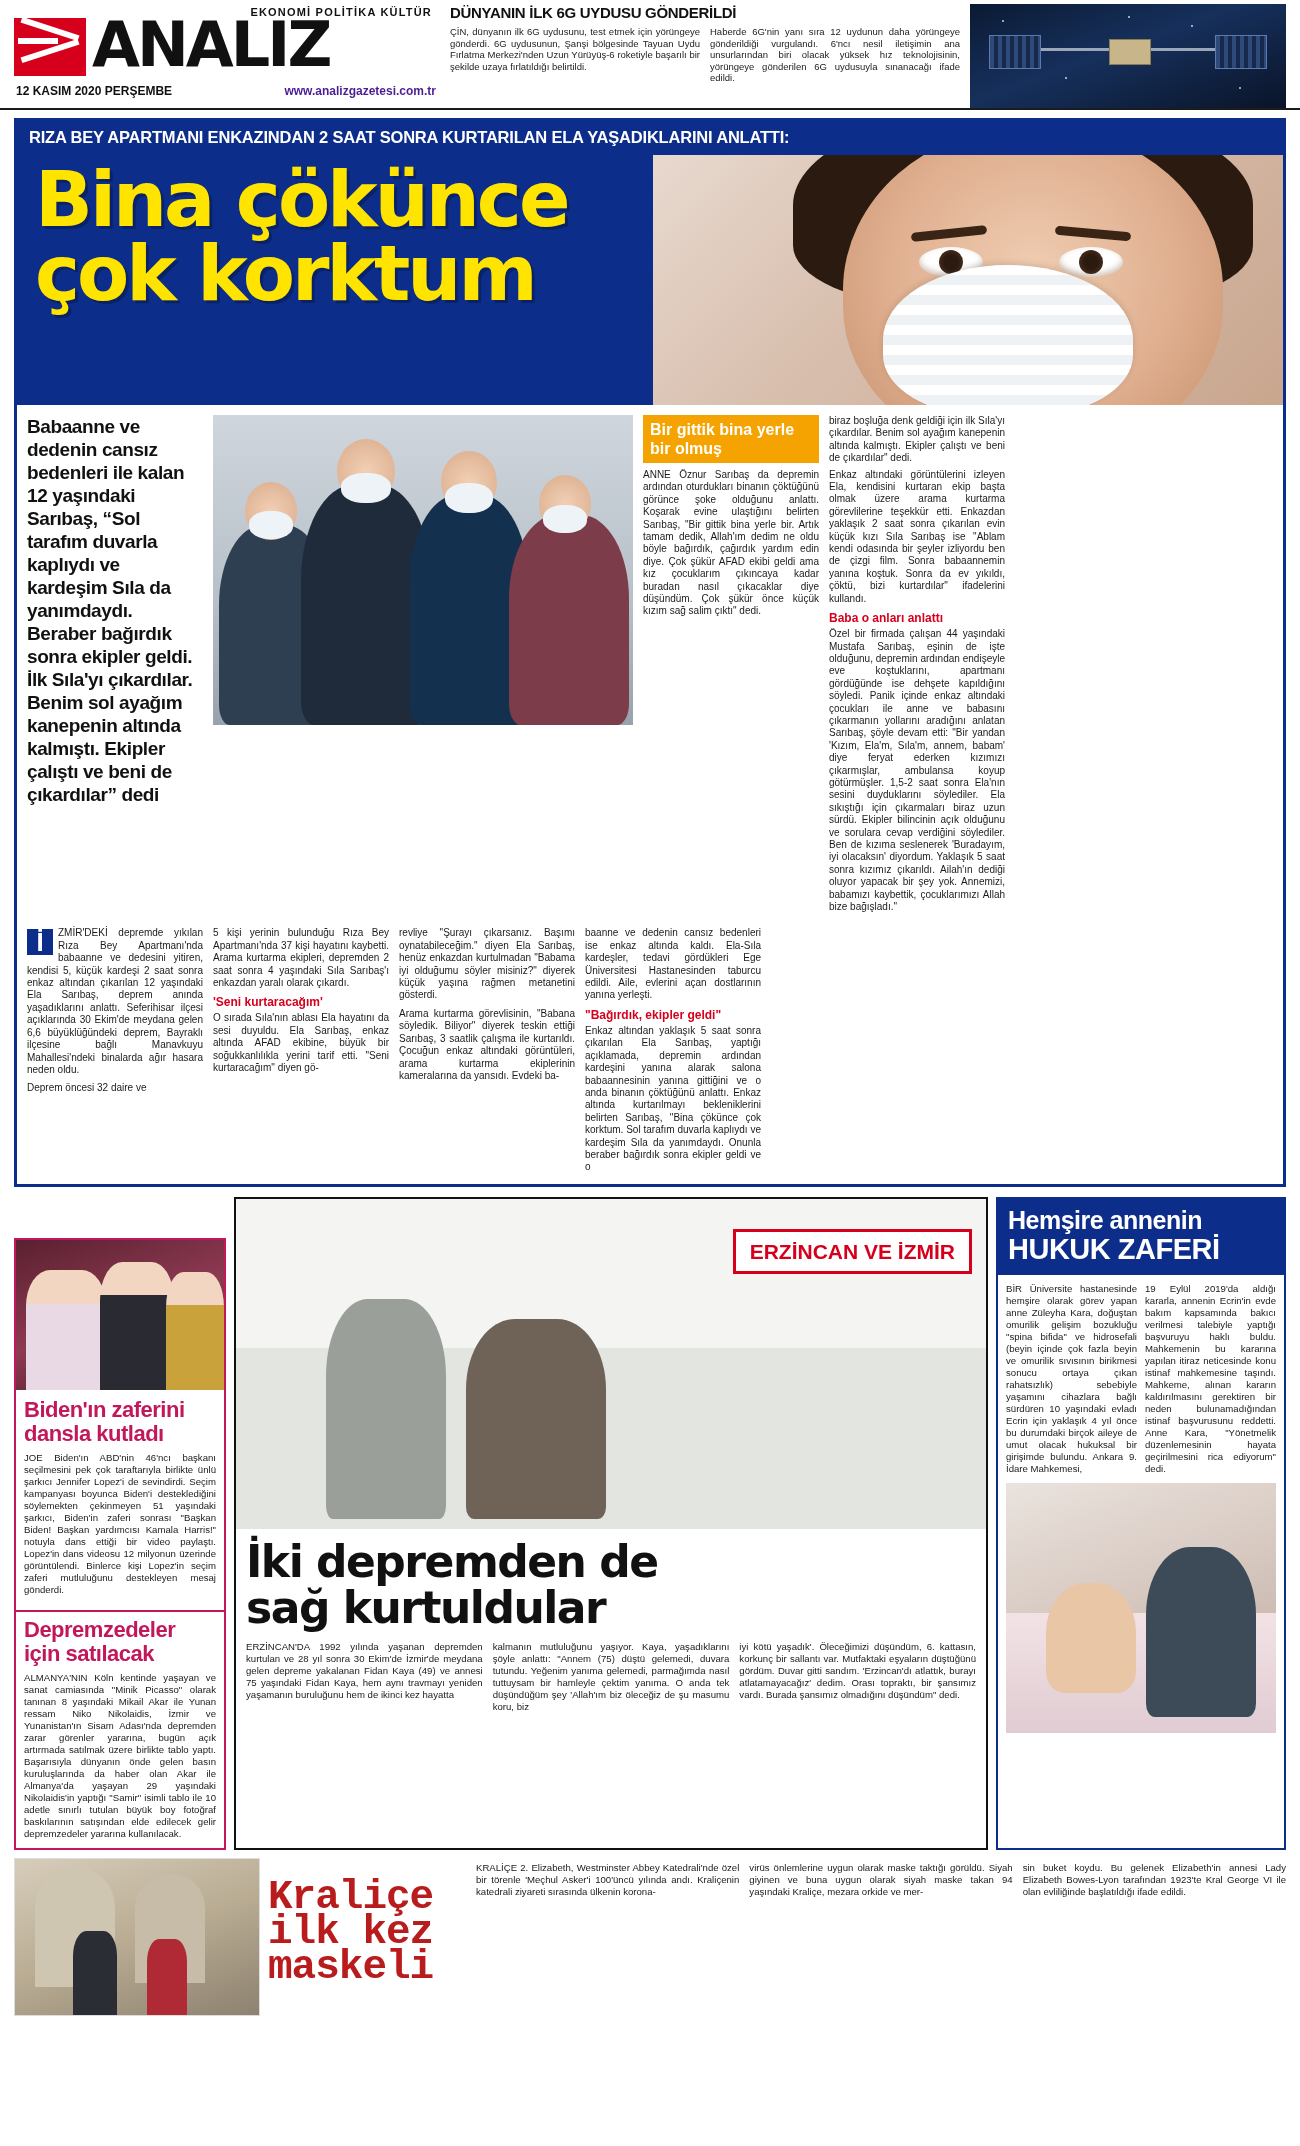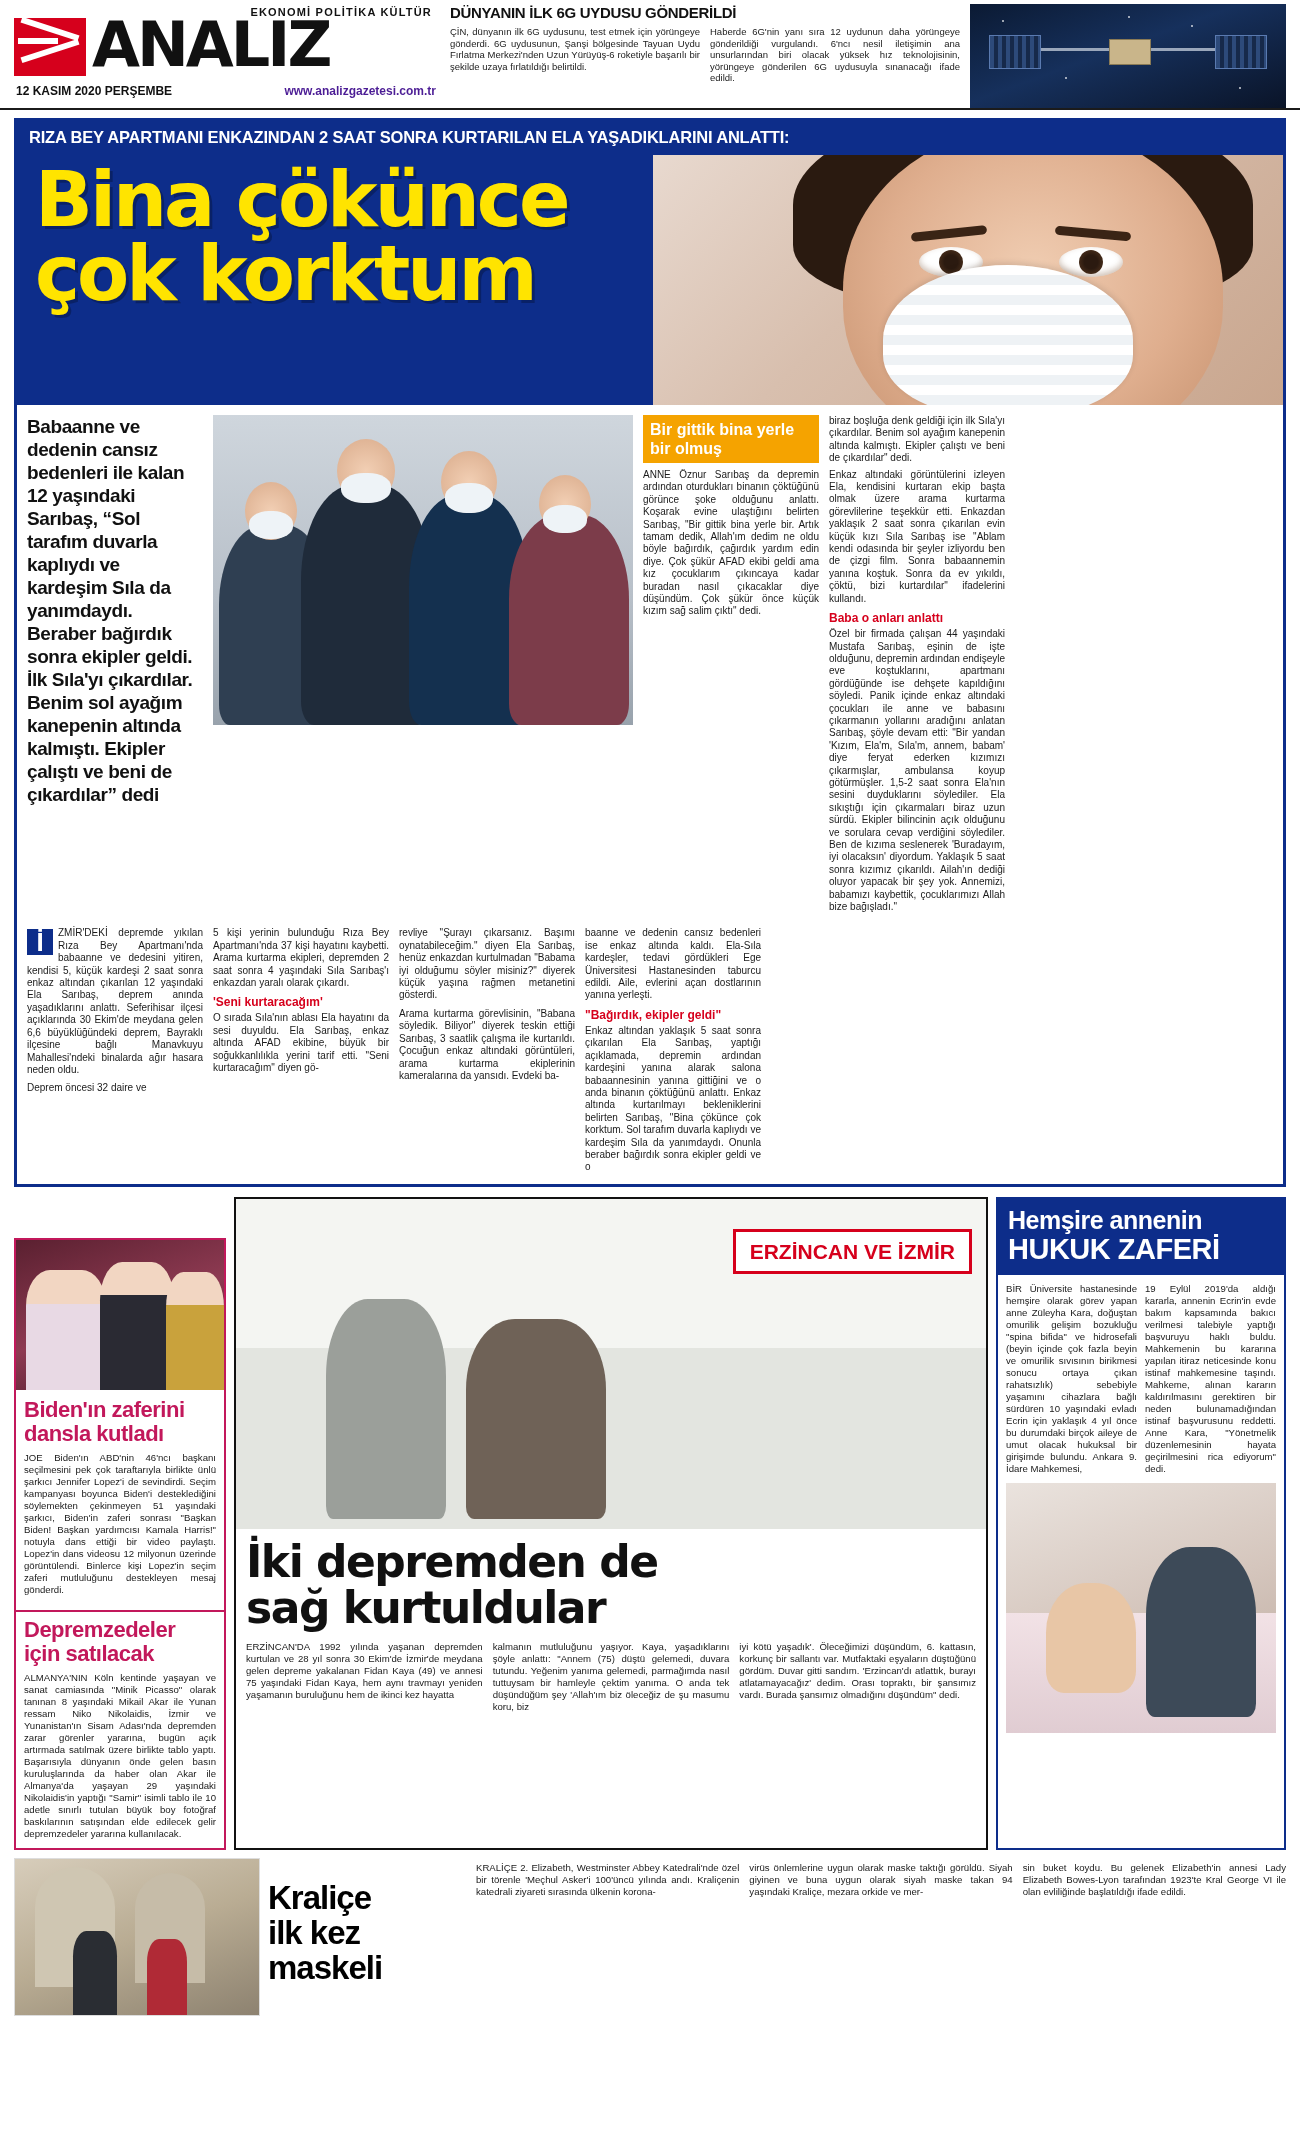--- a/index.html
+++ b/index.html
@@ -381,23 +381,23 @@
     position: relative; overflow:hidden;
     border: 1px solid #ddd;
   }
   .ft-arch { position:absolute; left: 20px; top: 8px; width: 80px; height: 120px; background: #cfc6b2; border-radius: 40px 40px 0 0; }
   .ft-arch2 { position:absolute; left: 120px; top: 14px; width: 70px; height: 110px; background: #c6bca8; border-radius: 35px 35px 0 0; }
   .ft-fig { position:absolute; bottom: 0; border-radius: 30% 30% 0 0; }
   .ft-f1 { left: 58px; width: 44px; height: 84px; background:#2a2d33; }
   .ft-f2 { left: 132px; width: 40px; height: 76px; background:#b02a36; }
   .ft-title {
     width: 200px;
-    font-size: 33px; line-height: 35px; font-weight: bold;
-    letter-spacing:-1px; color:#000000; padding-top: 22px;
-    font-family: Liberation Sans, sans-serif;
+    font-size: 41px; line-height: 35px; font-weight: bold;
+    letter-spacing:-1px; color:#b91c1c; padding-top: 22px;
+    font-family: Liberation Mono, monospace;
   }
   .ft-cols { flex:1; display:flex; gap: 10px; padding-top: 4px; }
   .ft-cols > div { flex:1; }
   .ft-cols p { font-size: 9.6px; line-height: 12px; text-align: justify; color:#1a1a1a; }
 </style>
 </head>
 <body>
 
 <div class="masthead">
   <div class="mh-left">

